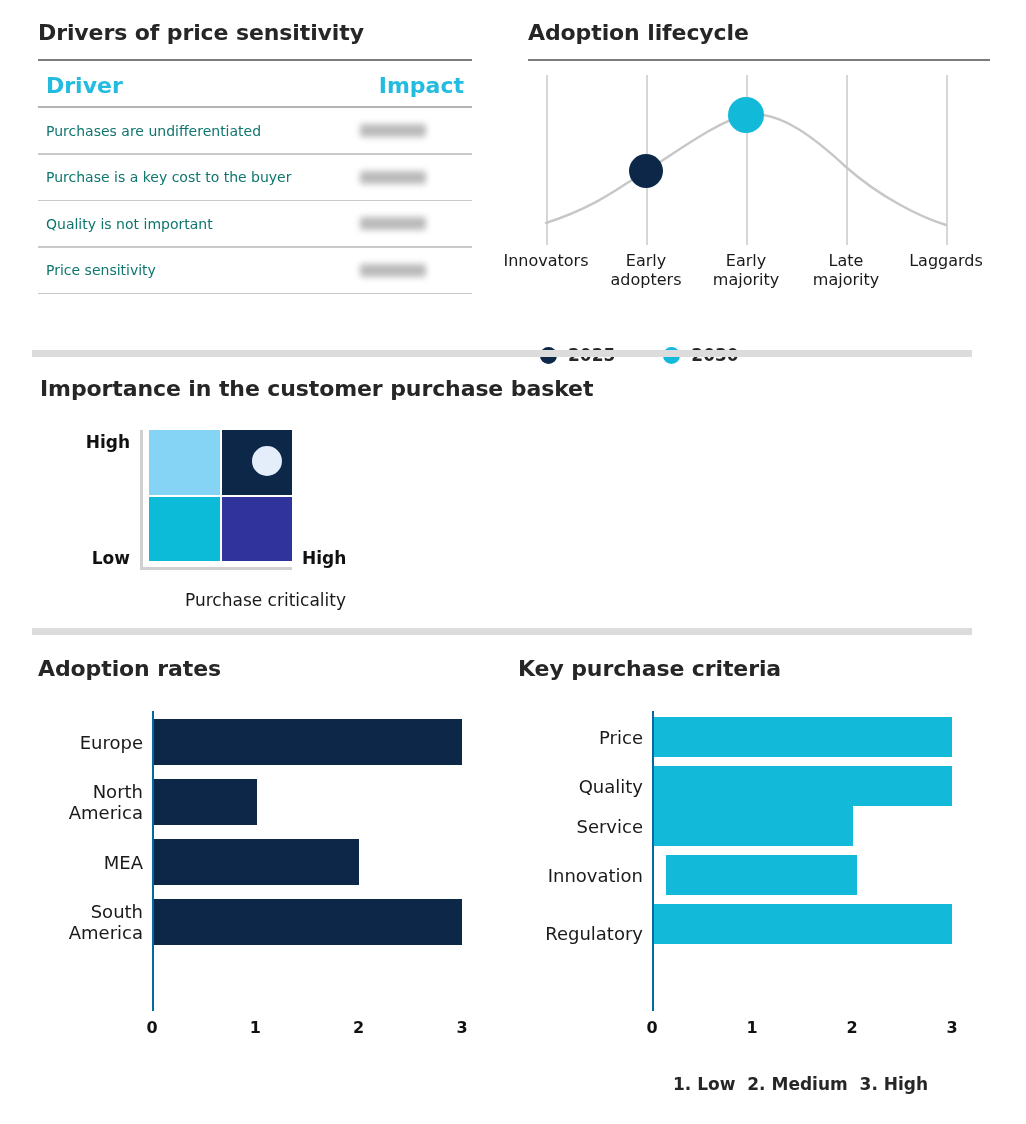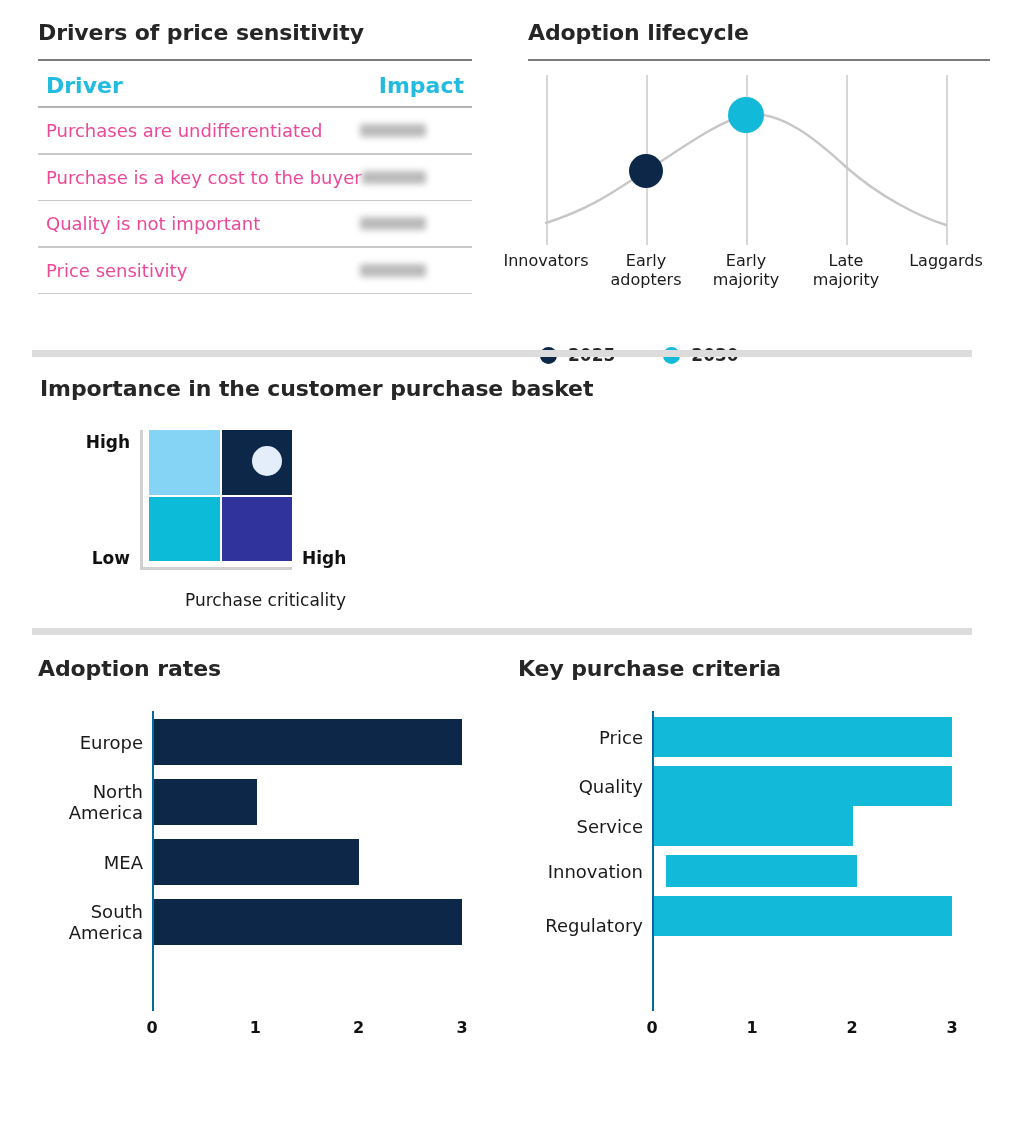--- a/index.html
+++ b/index.html
@@ -37,21 +37,21 @@
     padding: 12px 8px 8px 8px;
   }
   .tbl-head span {
     font-size: 22px; font-weight: bold; color: #23BCE0; white-space: nowrap;
   }
   .tbl-sep { height: 2px; background: #b4b4b4; }
   .tbl-row {
     display: flex; justify-content: space-between; align-items: center;
     padding: 9px 8px 9px 8px; min-height: 45px;
   }
-  .tbl-row .cell-driver { font-size: 18px; color: #ec4899; white-space: nowrap; }
+  .tbl-row .cell-driver { font-size: 14px; color: #0f766e; white-space: nowrap; }
   .redacted {
     display: inline-block; width: 66px; height: 13px;
     background: #aeaeae; border-radius: 2px;
     filter: blur(3.2px); opacity: .85; margin-right: 38px;
   }
   .tbl-line { height: 1.5px; background: #c9c9c9; }
 
   
   #lifecycle { position: relative; width: 462px; height: 200px; margin-top: 14px; }
   .gridline { position: absolute; top: 0; width: 1.5px; height: 170px; background: #d6d6d6; }
@@ -281,33 +281,34 @@
             <div class="bc-bar" style="width:100%; background:#12B9D8;"></div>
           </div>
           <div class="bc-row" style="height:40px; ">
             <div class="bc-ylabel">Quality</div>
             <div class="bc-bar" style="width:100%; background:#12B9D8;"></div>
           </div>
           <div class="bc-row" style="height:40px; margin-bottom:9px;">
             <div class="bc-ylabel">Service</div>
             <div class="bc-bar" style="width:66.67%; background:#12B9D8;"></div>
           </div>
-          <div class="bc-row" style="height:32px; margin-bottom:9px;padding-left:12px;">
+          <div class="bc-row" style="height:40px; margin-bottom:9px;padding-left:12px;">
             <div class="bc-ylabel">Innovation</div>
             <div class="bc-bar" style="width:66.67%; background:#12B9D8;"></div>
           </div>
           <div class="bc-row" style="height:40px;align-items:flex-end;">
             <div class="bc-ylabel">Regulatory</div>
             <div class="bc-bar" style="width:100%; background:#12B9D8;"></div>
           </div>
         </div>
         <div class="bc-axis">
           <span class="bc-tick" style="left:0%;">0</span>
           <span class="bc-tick" style="left:33.33%;">1</span>
           <span class="bc-tick" style="left:66.67%;">2</span>
           <span class="bc-tick" style="left:100%;">3</span>
         </div>
       </div>
 
+      <div id="criteria-note">1. Low  2. Medium  3. High</div>
     </div>
   </div>
 
 </div>
 
 </body></html>

